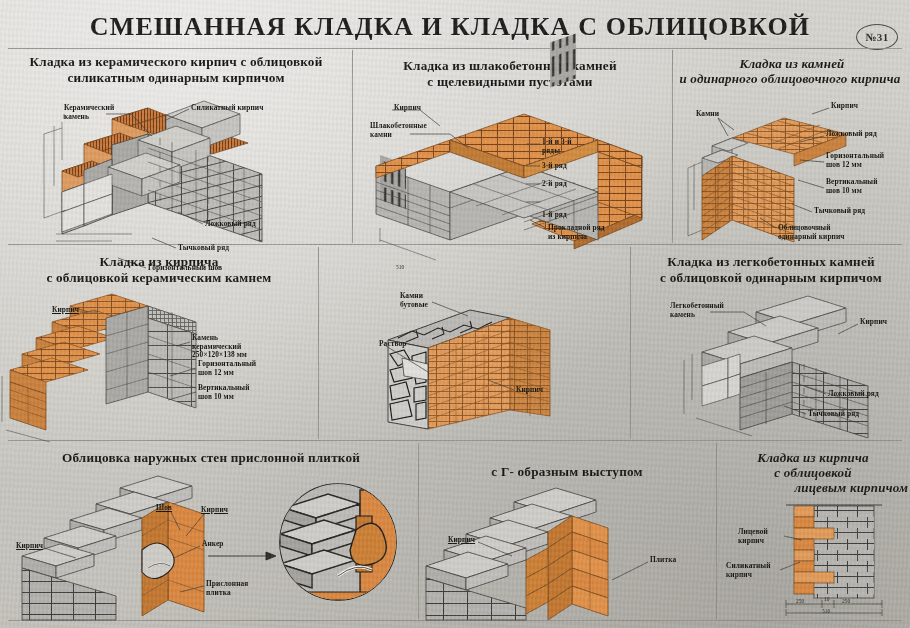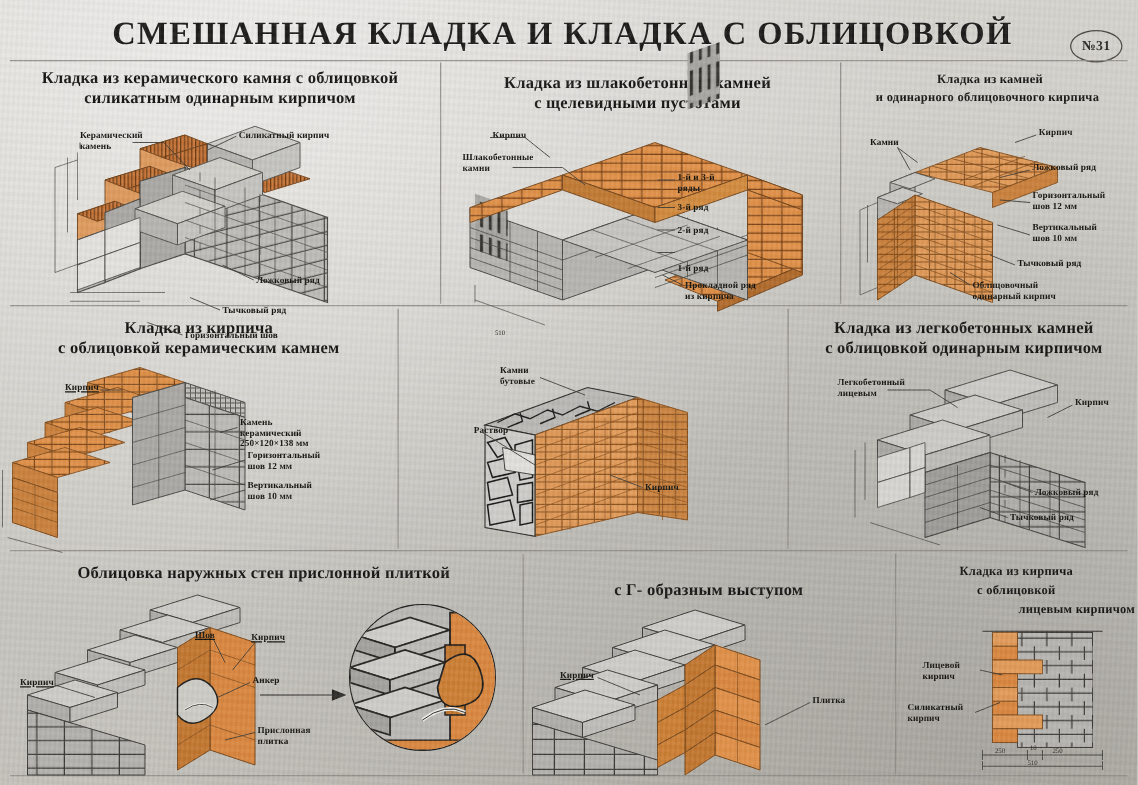--- a/index.html
+++ b/index.html
@@ -62,21 +62,21 @@
   
   .panel { position:absolute; }
   .ph {
     text-align:center;
     font-weight:bold;
     font-size:13.2px;
     line-height:15.5px;
     color:#171614;
     letter-spacing:.2px;
   }
-  .ph.sm { font-size:10px; line-height:15px; }
+  .ph.sm { font-size:13px; line-height:15px;font-style:italic; }
 
   
   .lbl {
     position:absolute;
     font-size:7.4px;
     line-height:8.6px;
     color:#15140f;
     font-weight:bold;
     font-family:"Liberation Serif", serif;
     white-space:pre-line;
@@ -101,21 +101,21 @@
 <div class="hr" style="left:8px;  top:440px; width:894px;"></div>
 <div class="hr" style="left:8px;  top:620px; width:894px;"></div>
 <div class="vr" style="left:352px; top:50px;  height:193px;"></div>
 <div class="vr" style="left:672px; top:50px;  height:193px;"></div>
 <div class="vr" style="left:318px; top:247px; height:192px;"></div>
 <div class="vr" style="left:630px; top:247px; height:192px;"></div>
 <div class="vr" style="left:418px; top:443px; height:176px;"></div>
 <div class="vr" style="left:716px; top:443px; height:176px;"></div>
 
 <div class="panel" style="left:0px; top:52px; width:352px; height:192px;">
-  <div class="ph" style="position:absolute;left:4px;top:2px;width:344px;">Кладка из керамического камня с облицовкой</div>
+  <div class="ph" style="position:absolute;left:4px;top:2px;width:344px;">Кладка из керамического кирпич с облицовкой</div>
   <div class="ph" style="position:absolute;left:4px;top:18px;width:344px;">силикатным одинарным кирпичом</div>
 
   <svg width="352" height="160" viewBox="0 0 352 160" style="left:0;top:34px;">
     <defs>
       <pattern id="p1grayface" width="26" height="11" patternUnits="userSpaceOnUse" patternTransform="skewY(-14)">
         <rect width="26" height="11" fill="#bcbbb7"></rect>
         <rect width="26" height="1" y="10" fill="#4a4945"></rect>
         <rect width="1" height="11" x="25" fill="#4a4945"></rect>
       </pattern>
       <pattern id="p1graytop" width="26" height="11" patternUnits="userSpaceOnUse" patternTransform="skewY(-14) translate(13,0)">
@@ -629,21 +629,21 @@
     </g>
 
     <g stroke="#3a3934" stroke-width=".5" fill="none">
       <line x1="52" y1="70" x2="52" y2="124"></line>
       <line x1="60" y1="64" x2="60" y2="110"></line>
       <line x1="64" y1="128" x2="120" y2="146"></line>
     </g>
   </svg>
 
   <div class="lbl" style="left:38px; top:52px; width:76px;">Легкобетонный
-лицевым</div>
+камень</div>
   <div class="lbl" style="left:228px; top:68px;">Кирпич</div>
   <div class="lbl" style="left:196px; top:140px;">Ложковый ряд</div>
   <div class="lbl" style="left:176px; top:160px;">Тычковый ряд</div>
 
   <svg width="278" height="190" style="left:0;top:0;">
     <g stroke="#3c3a35" stroke-width=".7" fill="none">
       <line x1="78" y1="62" x2="112" y2="62"></line>
       <line x1="112" y1="62" x2="134" y2="76"></line>
       <line x1="226" y1="74" x2="206" y2="84"></line>
       <line x1="194" y1="144" x2="172" y2="136"></line>

